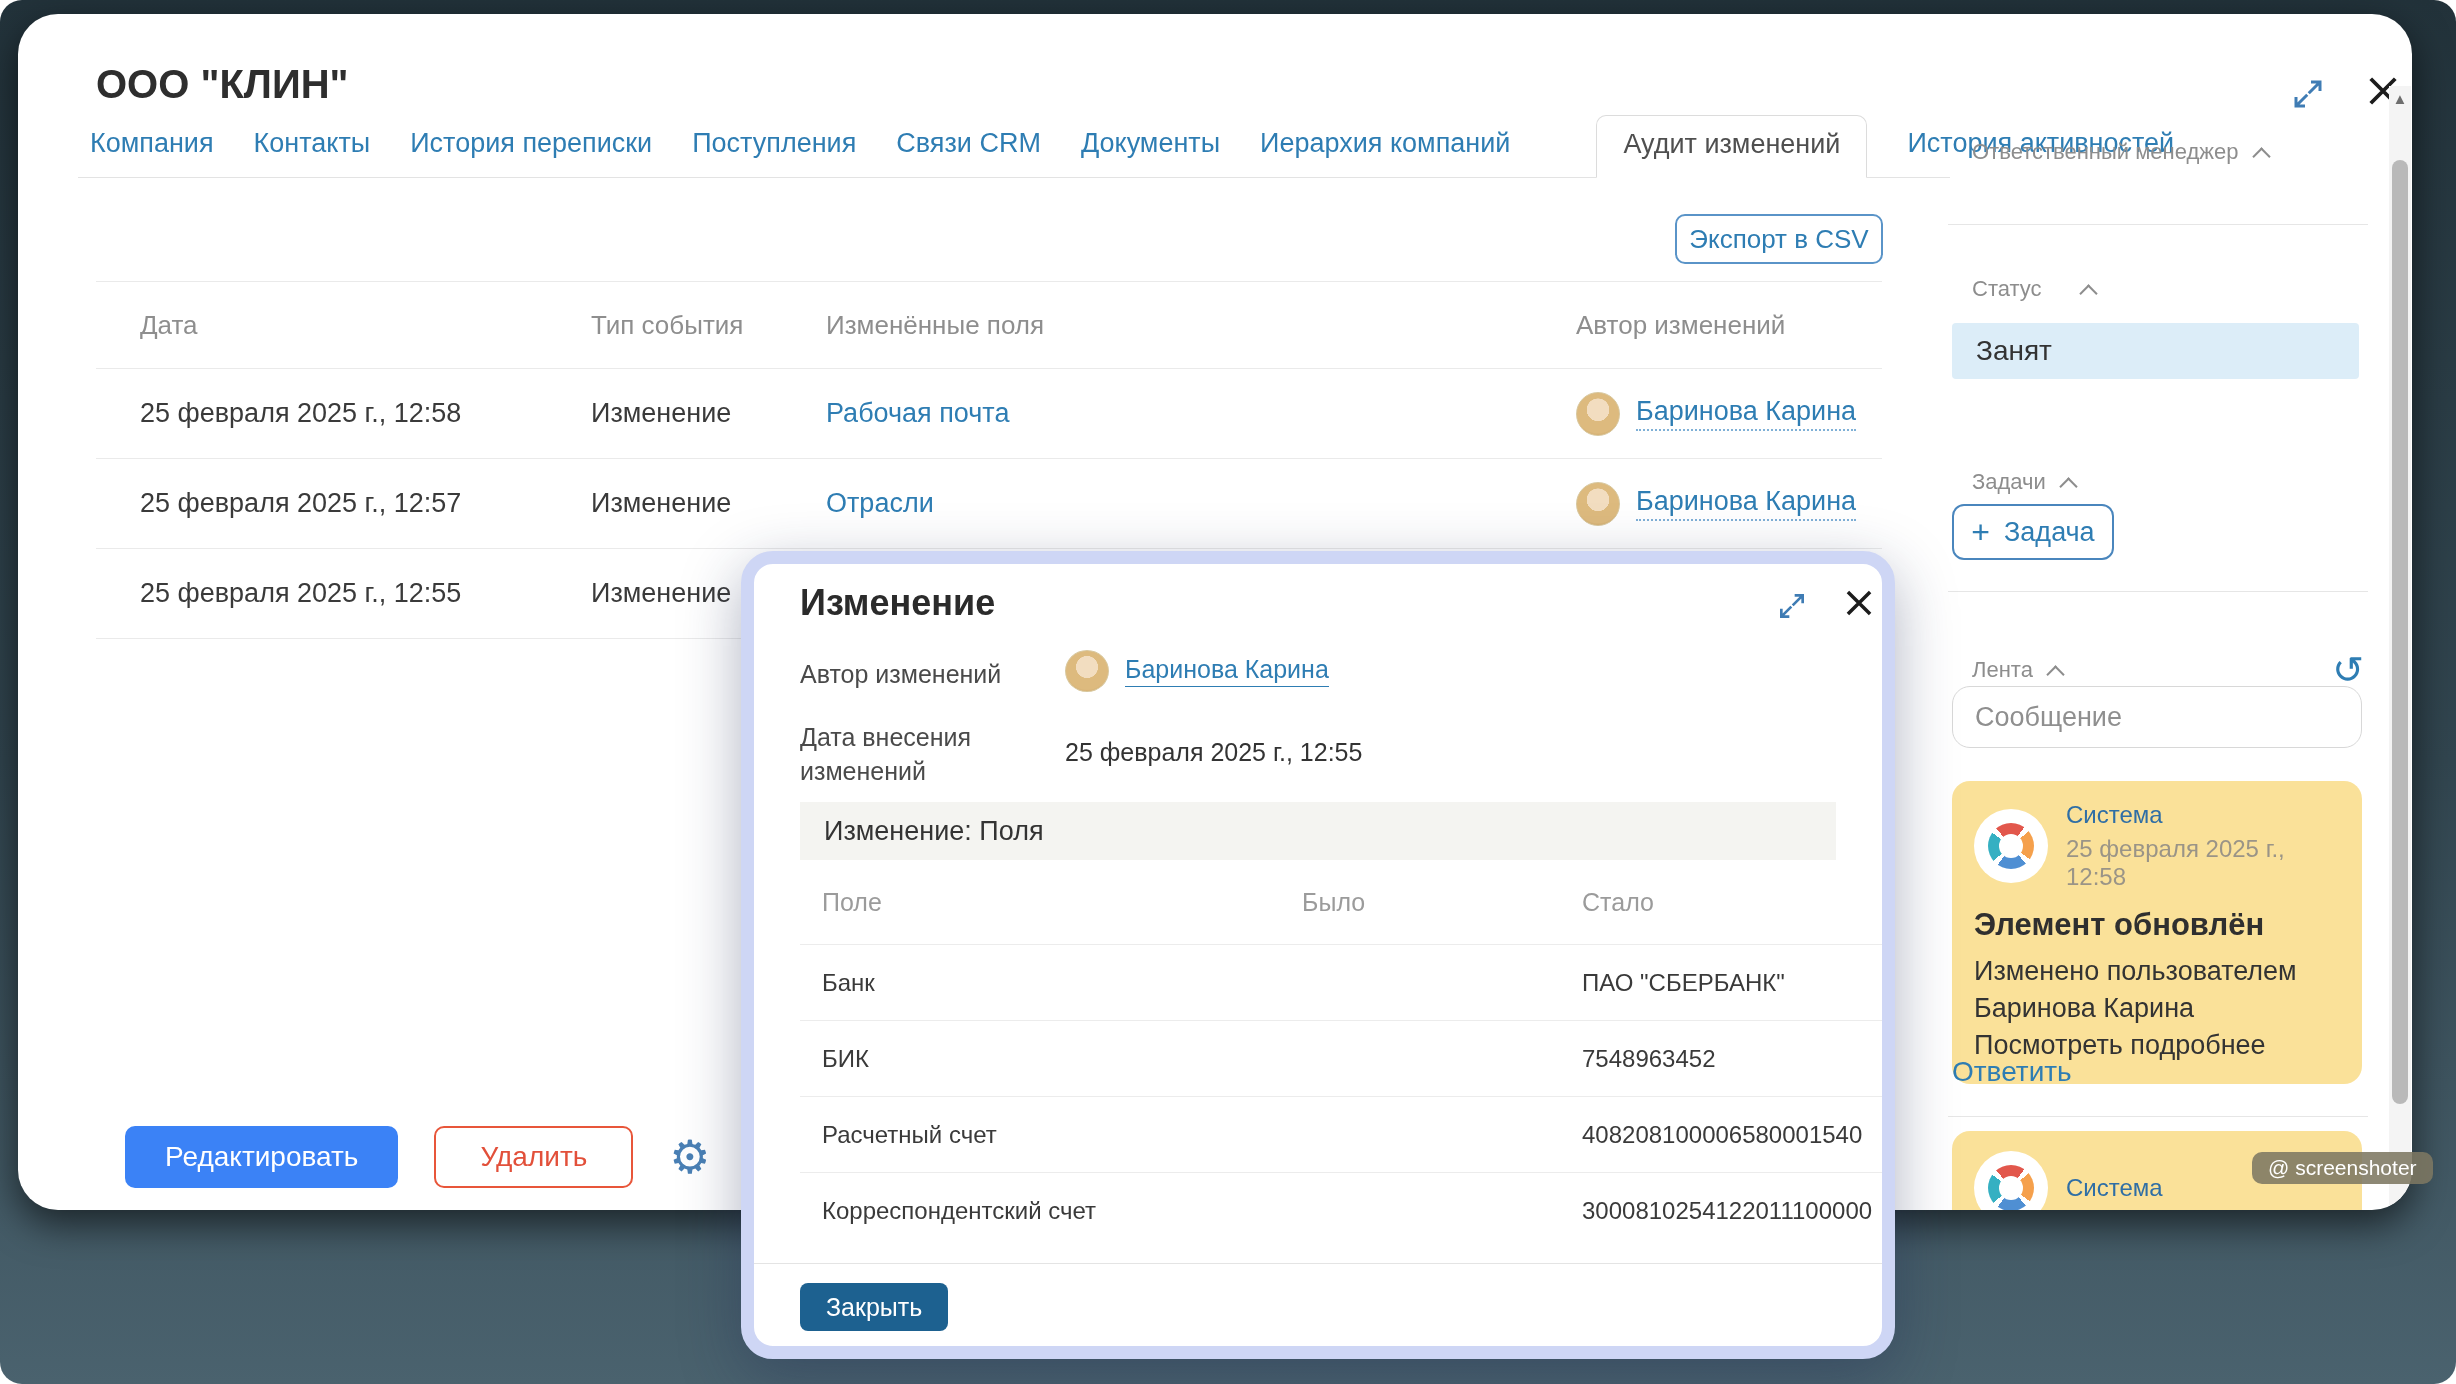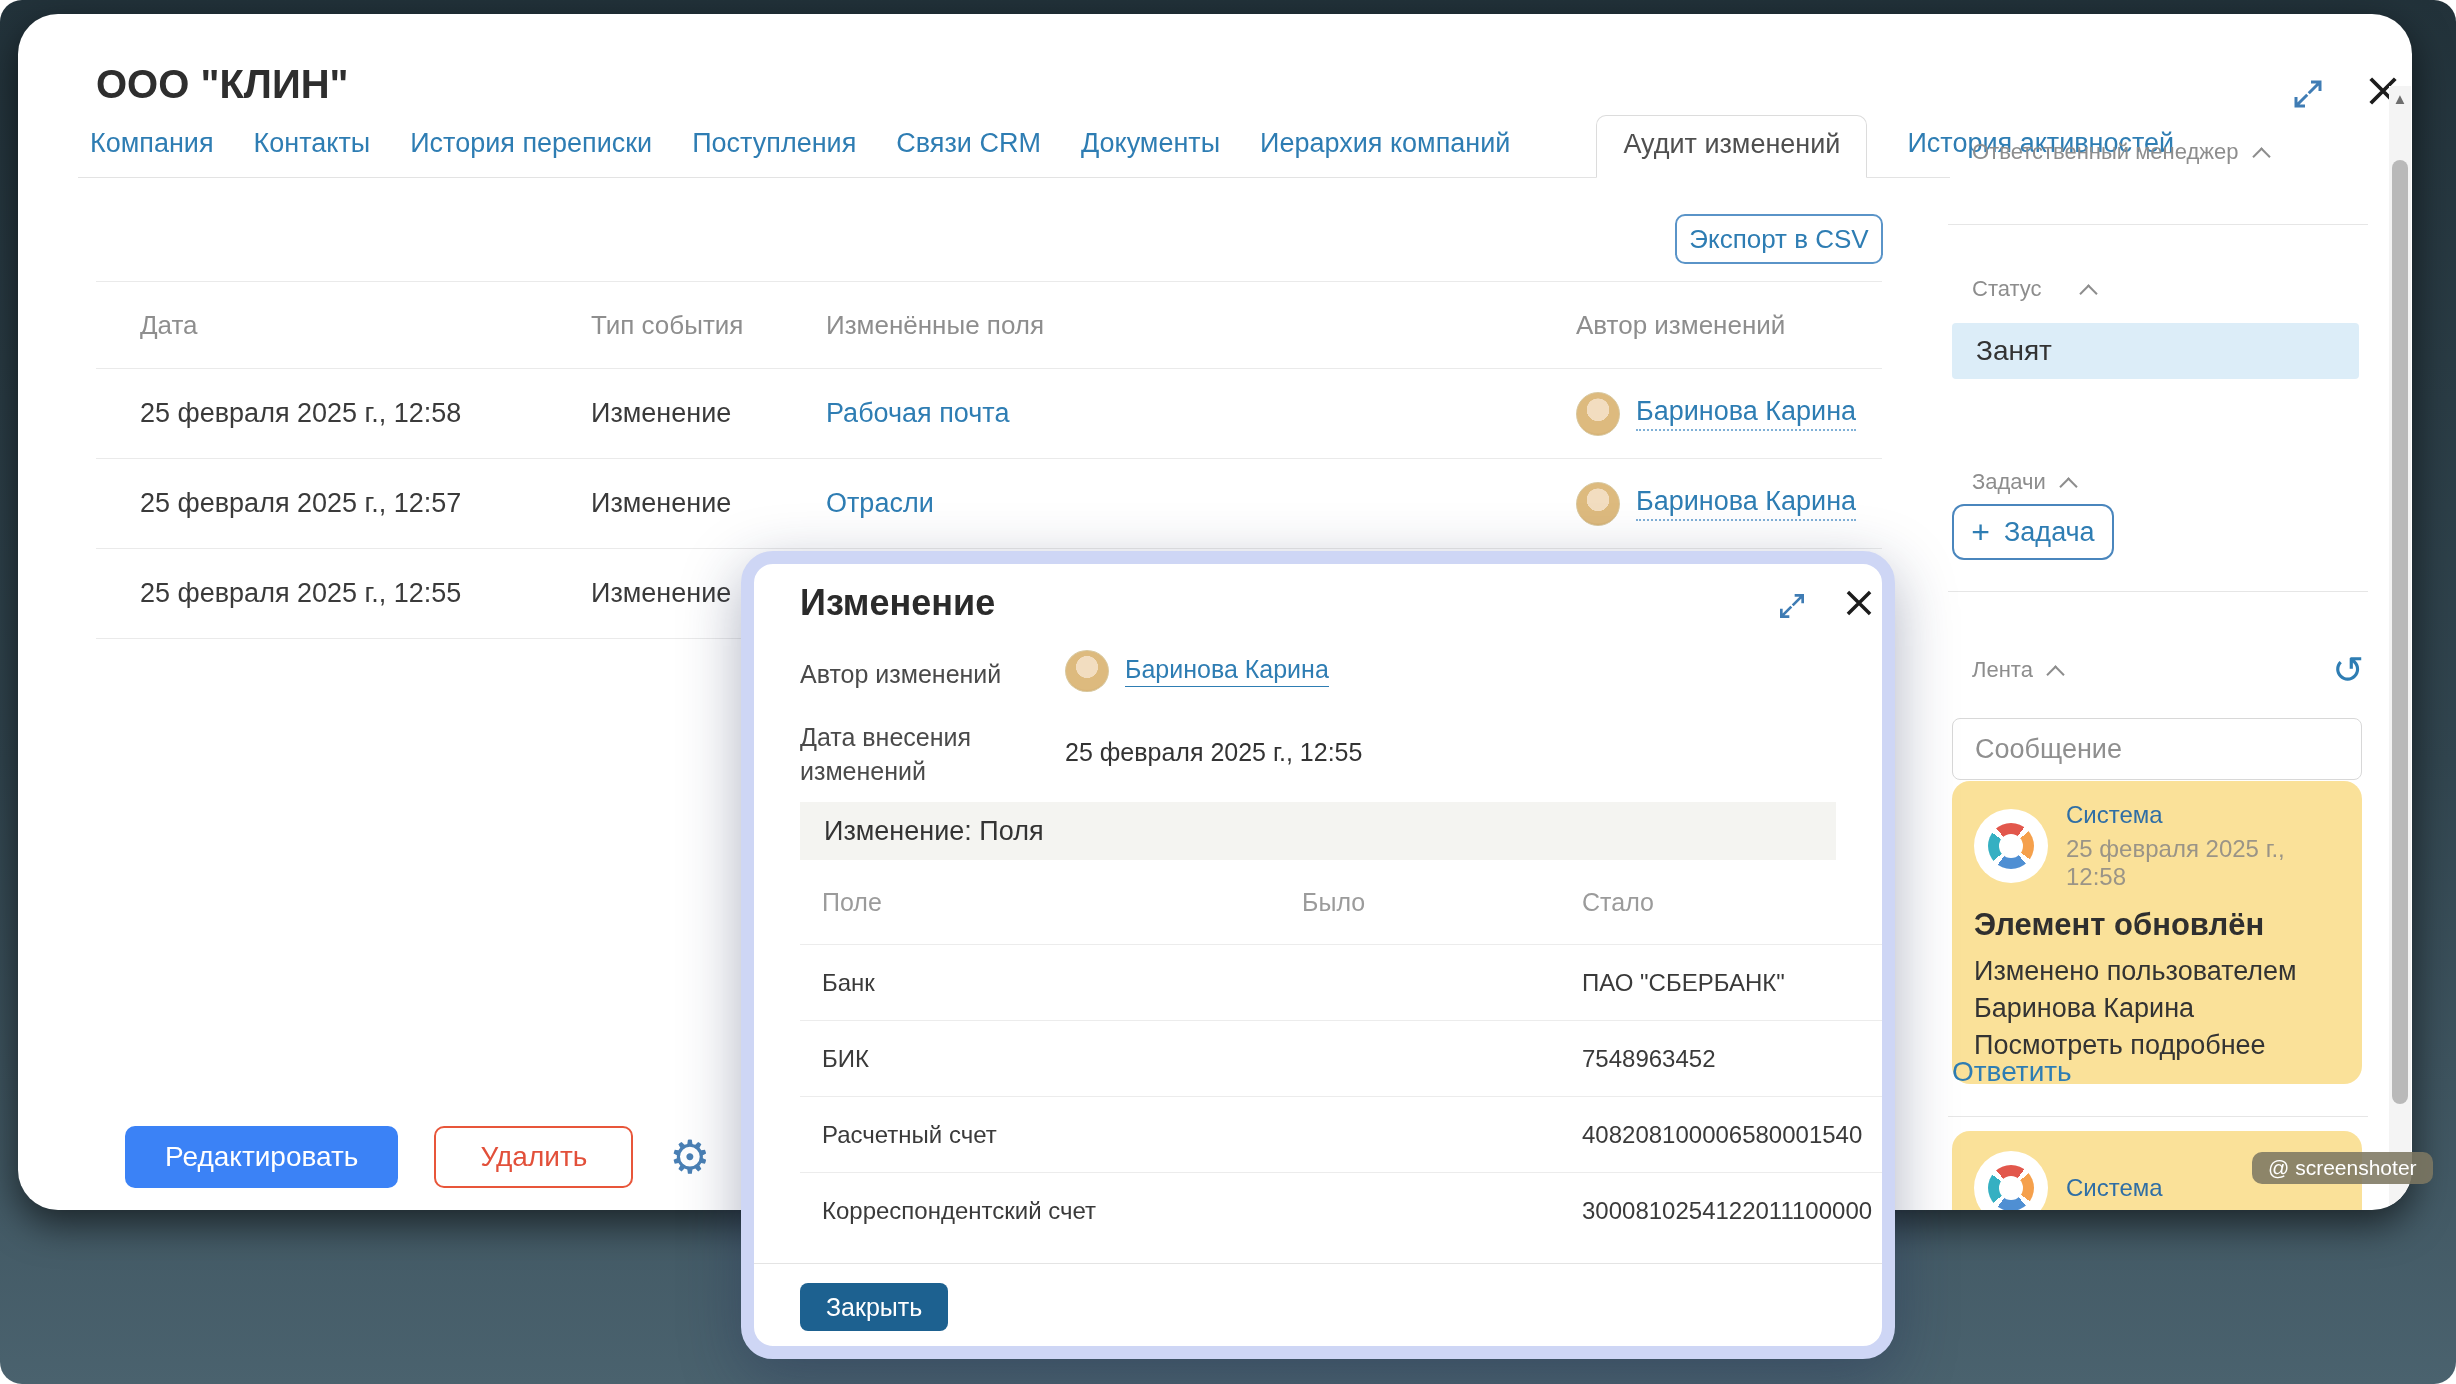--- a/index.html
+++ b/index.html
@@ -56,22 +56,22 @@
   .sb-title-row { display:flex; align-items:center; gap:16px; color:#8d8d8d; font-size:22px; cursor:pointer; background:none; border:none; font-family:inherit;margin-left:20px; }
   .chev { display:inline-block; width:13px; height:13px; border-left:2px solid #8d8d8d; border-top:2px solid #8d8d8d; transform:rotate(45deg); margin-top:8px; }
   .sb-divider { position:absolute; left:-4px; width:420px; height:1px; background:#e6e6e6; }
   .status-selected { position:absolute; left:0; width:407px; height:56px; background:#dcedf8; border-radius:4px;
     font-size:28px; color:#333; line-height:56px; padding-left:24px; cursor:pointer; }
   .add-task-btn { position:absolute; left:0; width:162px; height:56px; background:#fff; border:2px solid #4a86bd;
     border-radius:12px; color:#2e7db3; font-size:27px; display:flex; align-items:center; justify-content:center; gap:14px; cursor:pointer; font-family:inherit; }
   .add-task-btn .plus { font-size:32px; line-height:1; }
   .refresh-btn { background:none; border:none; color:#2e7db3; font-size:38px; line-height:1; cursor:pointer; }
   .feed-row { display:flex; align-items:center; justify-content:space-between; }
-  .msg-input { position:absolute; left:0; width:410px; height:62px; border:1px solid #d8d8d8; border-radius:8px;
-    font-size:27px; padding:0 22px; color:#333; font-family:inherit; background:#fff;margin-top:32px; }
+  .msg-input { position:absolute; left:0; width:410px; height:62px; border:1px solid #d8d8d8; border-radius:18px;
+    font-size:27px; padding:0 22px; color:#333; font-family:inherit; background:#fff; }
   .msg-input::placeholder { color:#8f8f8f; }
 
   .feed-card { position:absolute; left:0; width:410px; background:#fae199; border-radius:18px; padding:20px 22px; }
   .fc-head { display:flex; gap:18px; align-items:center; }
   .sys-logo { width:74px; height:74px; border-radius:50%; background:#fff; display:flex; align-items:center; justify-content:center; flex:0 0 74px; }
   .sys-swirl { width:46px; height:46px; border-radius:50%; position:relative;
     background:conic-gradient(from -40deg,#e2574c 0 75deg,#fff 75deg 90deg,#f5a04c 90deg 165deg,#fff 165deg 180deg,#4f8fd3 180deg 255deg,#fff 255deg 270deg,#35b0c2 270deg 345deg,#fff 345deg 360deg); }
   .sys-swirl::after { content:""; position:absolute; left:11px; top:11px; width:24px; height:24px; border-radius:50%; background:#fff; }
   .fc-author { color:#2f6ea5; font-size:24px; cursor:pointer; }
   .fc-date { color:#9a9487; font-size:24px; margin-top:6px; }

